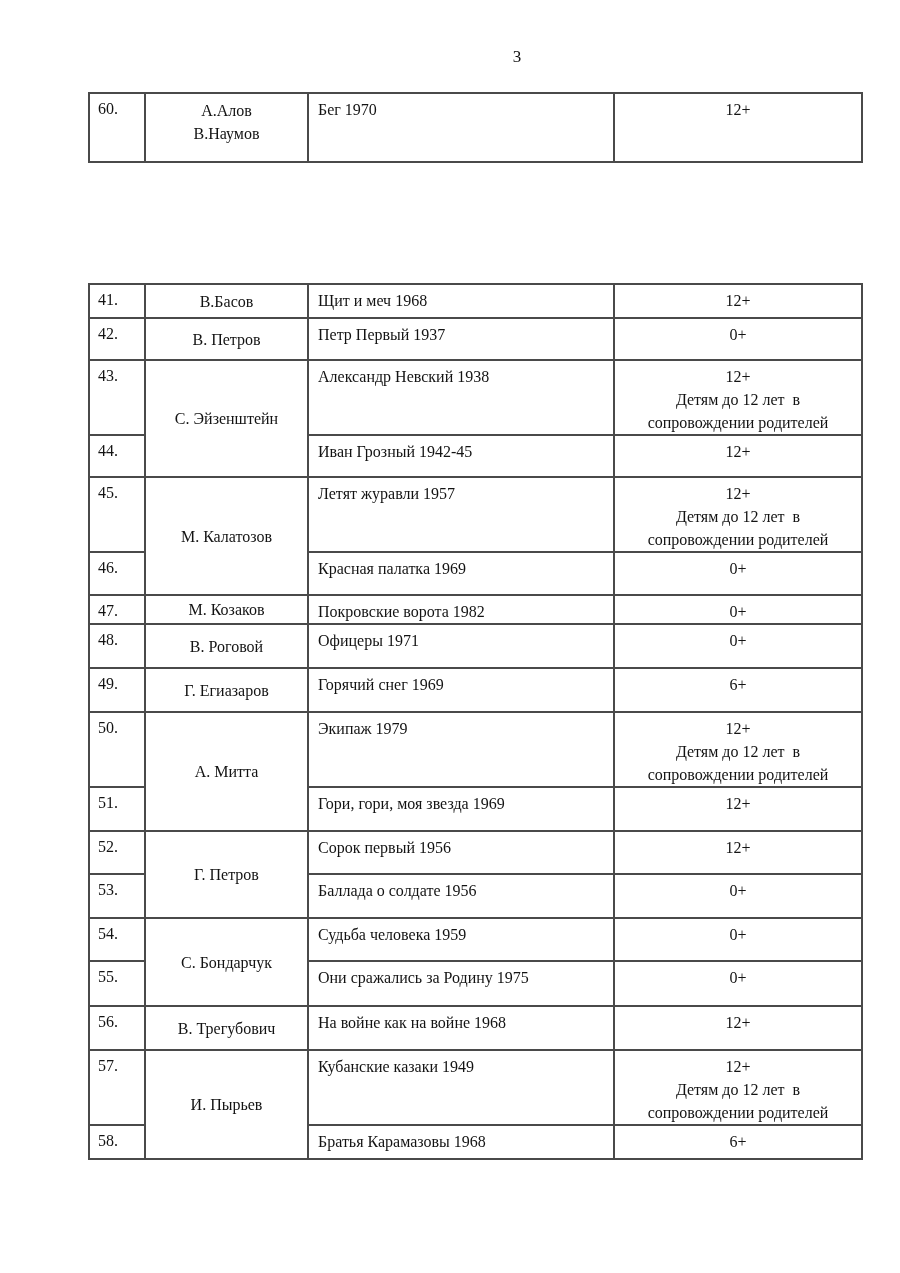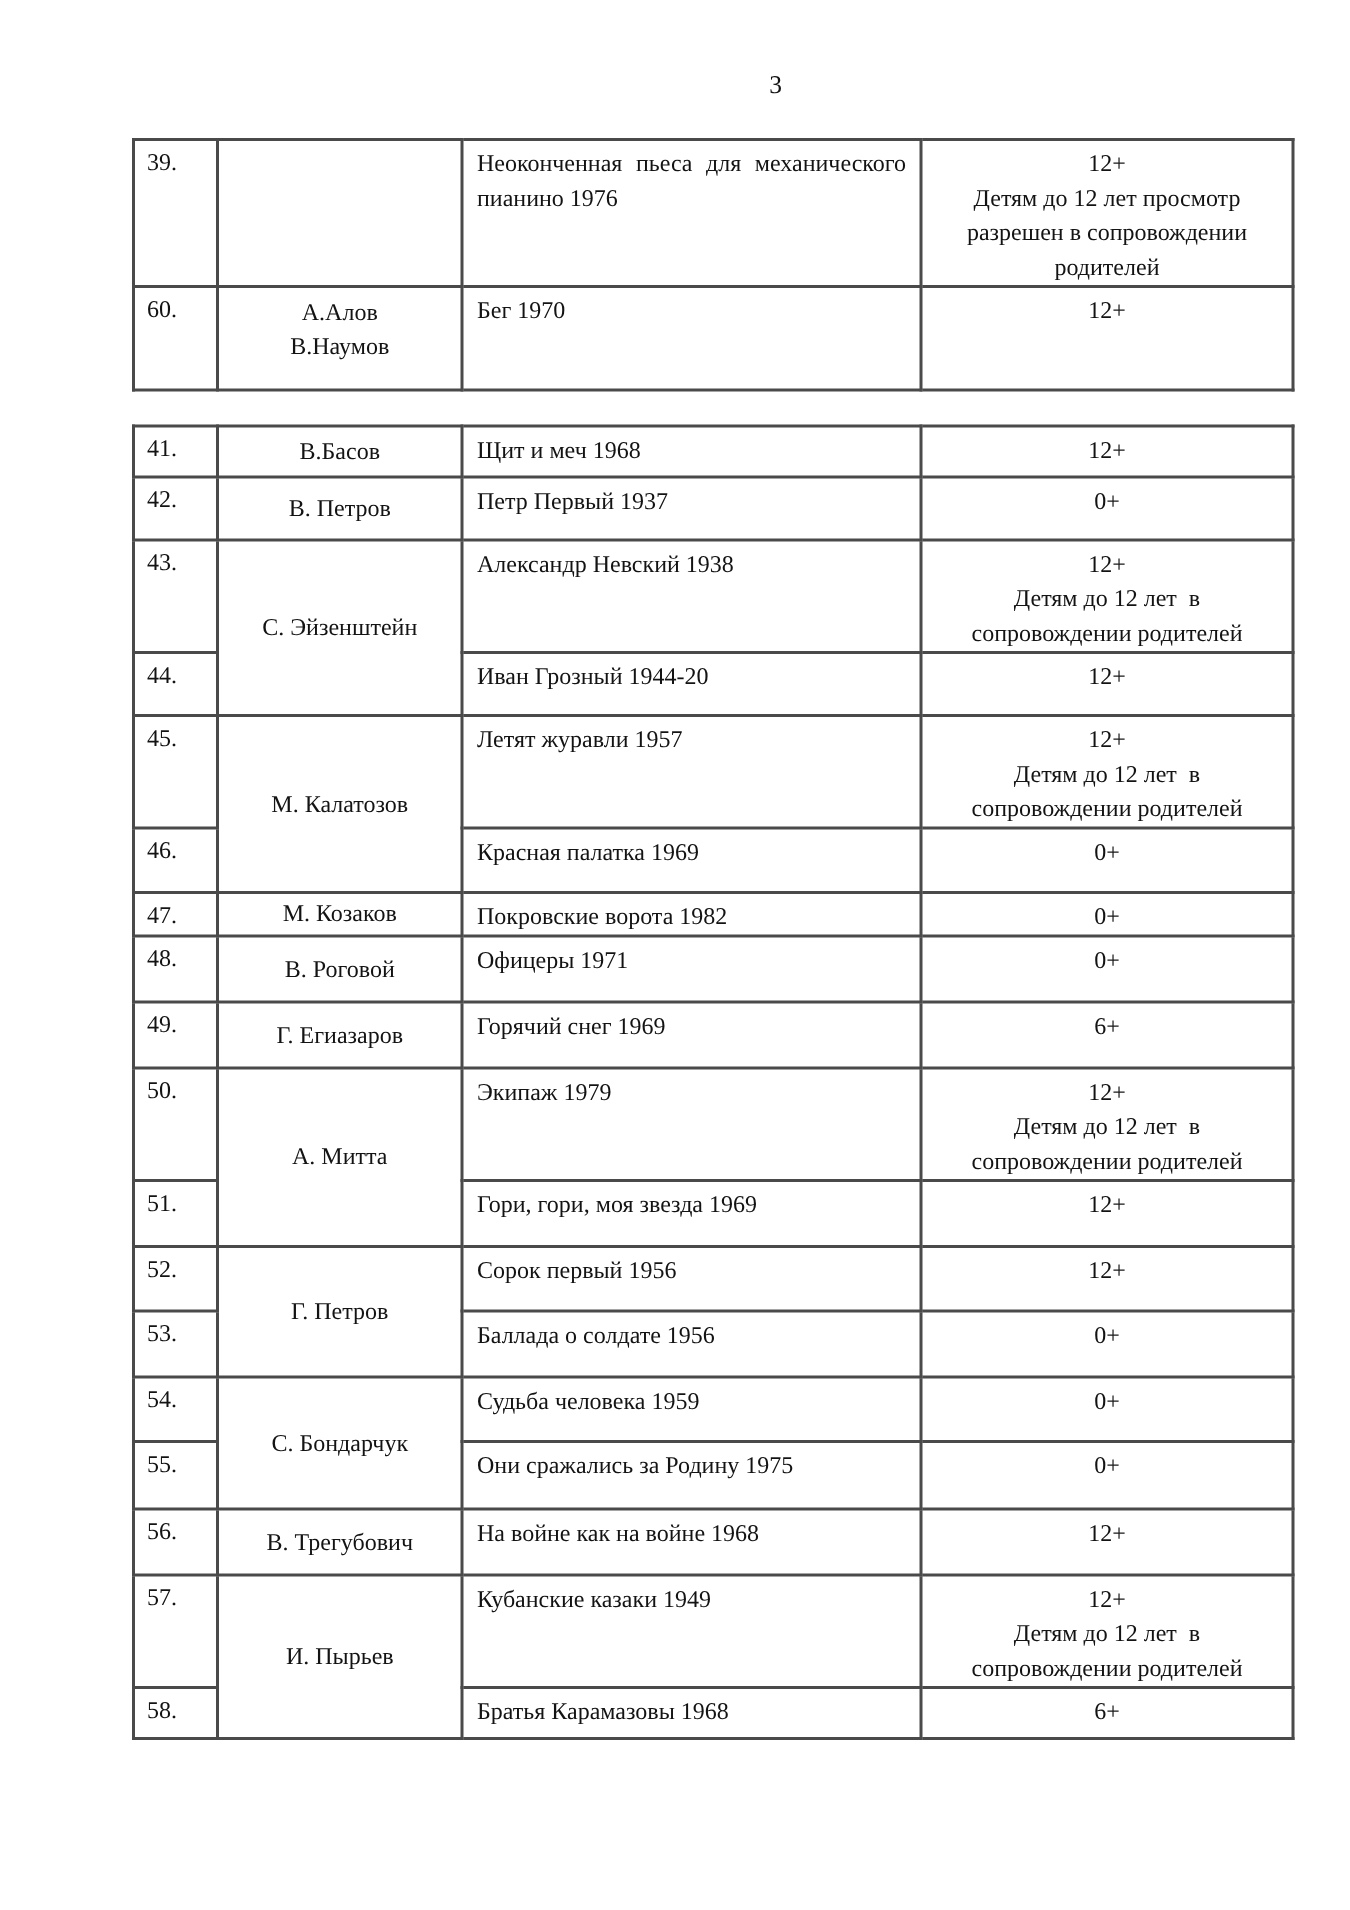--- a/index.html
+++ b/index.html
@@ -34,29 +34,20 @@
 <div class="pagenum">3</div>
 
 <table class="doc" id="table1">
   <colgroup>
     <col style="width:56px">
       <col style="width:163px">
       <col style="width:306px">
       <col style="width:248px">
   </colgroup>
   <tbody>
-      <tr style="height:94px">
-    <td class="num">39.</td>
-    <td class="dir dir-top"></td>
-    <td class="film justify">Неоконченная пьеса для механического пианино 1976</td>
-    <td class="rating">12+
-Детям до 12 лет просмотр
-разрешен в сопровождении
-родителей</td>
-  </tr>
   <tr style="height:69px">
     <td class="num">60.</td>
     <td class="dir dir-top">А.Алов
 В.Наумов</td>
     <td class="film">Бег 1970</td>
     <td class="rating">12+</td>
   </tr>
 </tbody>
   </table>
 
@@ -83,21 +74,21 @@
   <tr style="height:70px">
     <td class="num">43.</td>
     <td class="dir" rowspan="2">С. Эйзенштейн</td>
     <td class="film">Александр Невский 1938</td>
     <td class="rating">12+
 Детям до 12 лет  в
 сопровождении родителей</td>
   </tr>
   <tr style="height:42px">
     <td class="num">44.</td>
-    <td class="film">Иван Грозный 1944-20</td>
+    <td class="film">Иван Грозный 1942-45</td>
     <td class="rating">12+</td>
   </tr>
   <tr style="height:71px">
     <td class="num">45.</td>
     <td class="dir" rowspan="2">М. Калатозов</td>
     <td class="film">Летят журавли 1957</td>
     <td class="rating">12+
 Детям до 12 лет  в
 сопровождении родителей</td>
   </tr>

